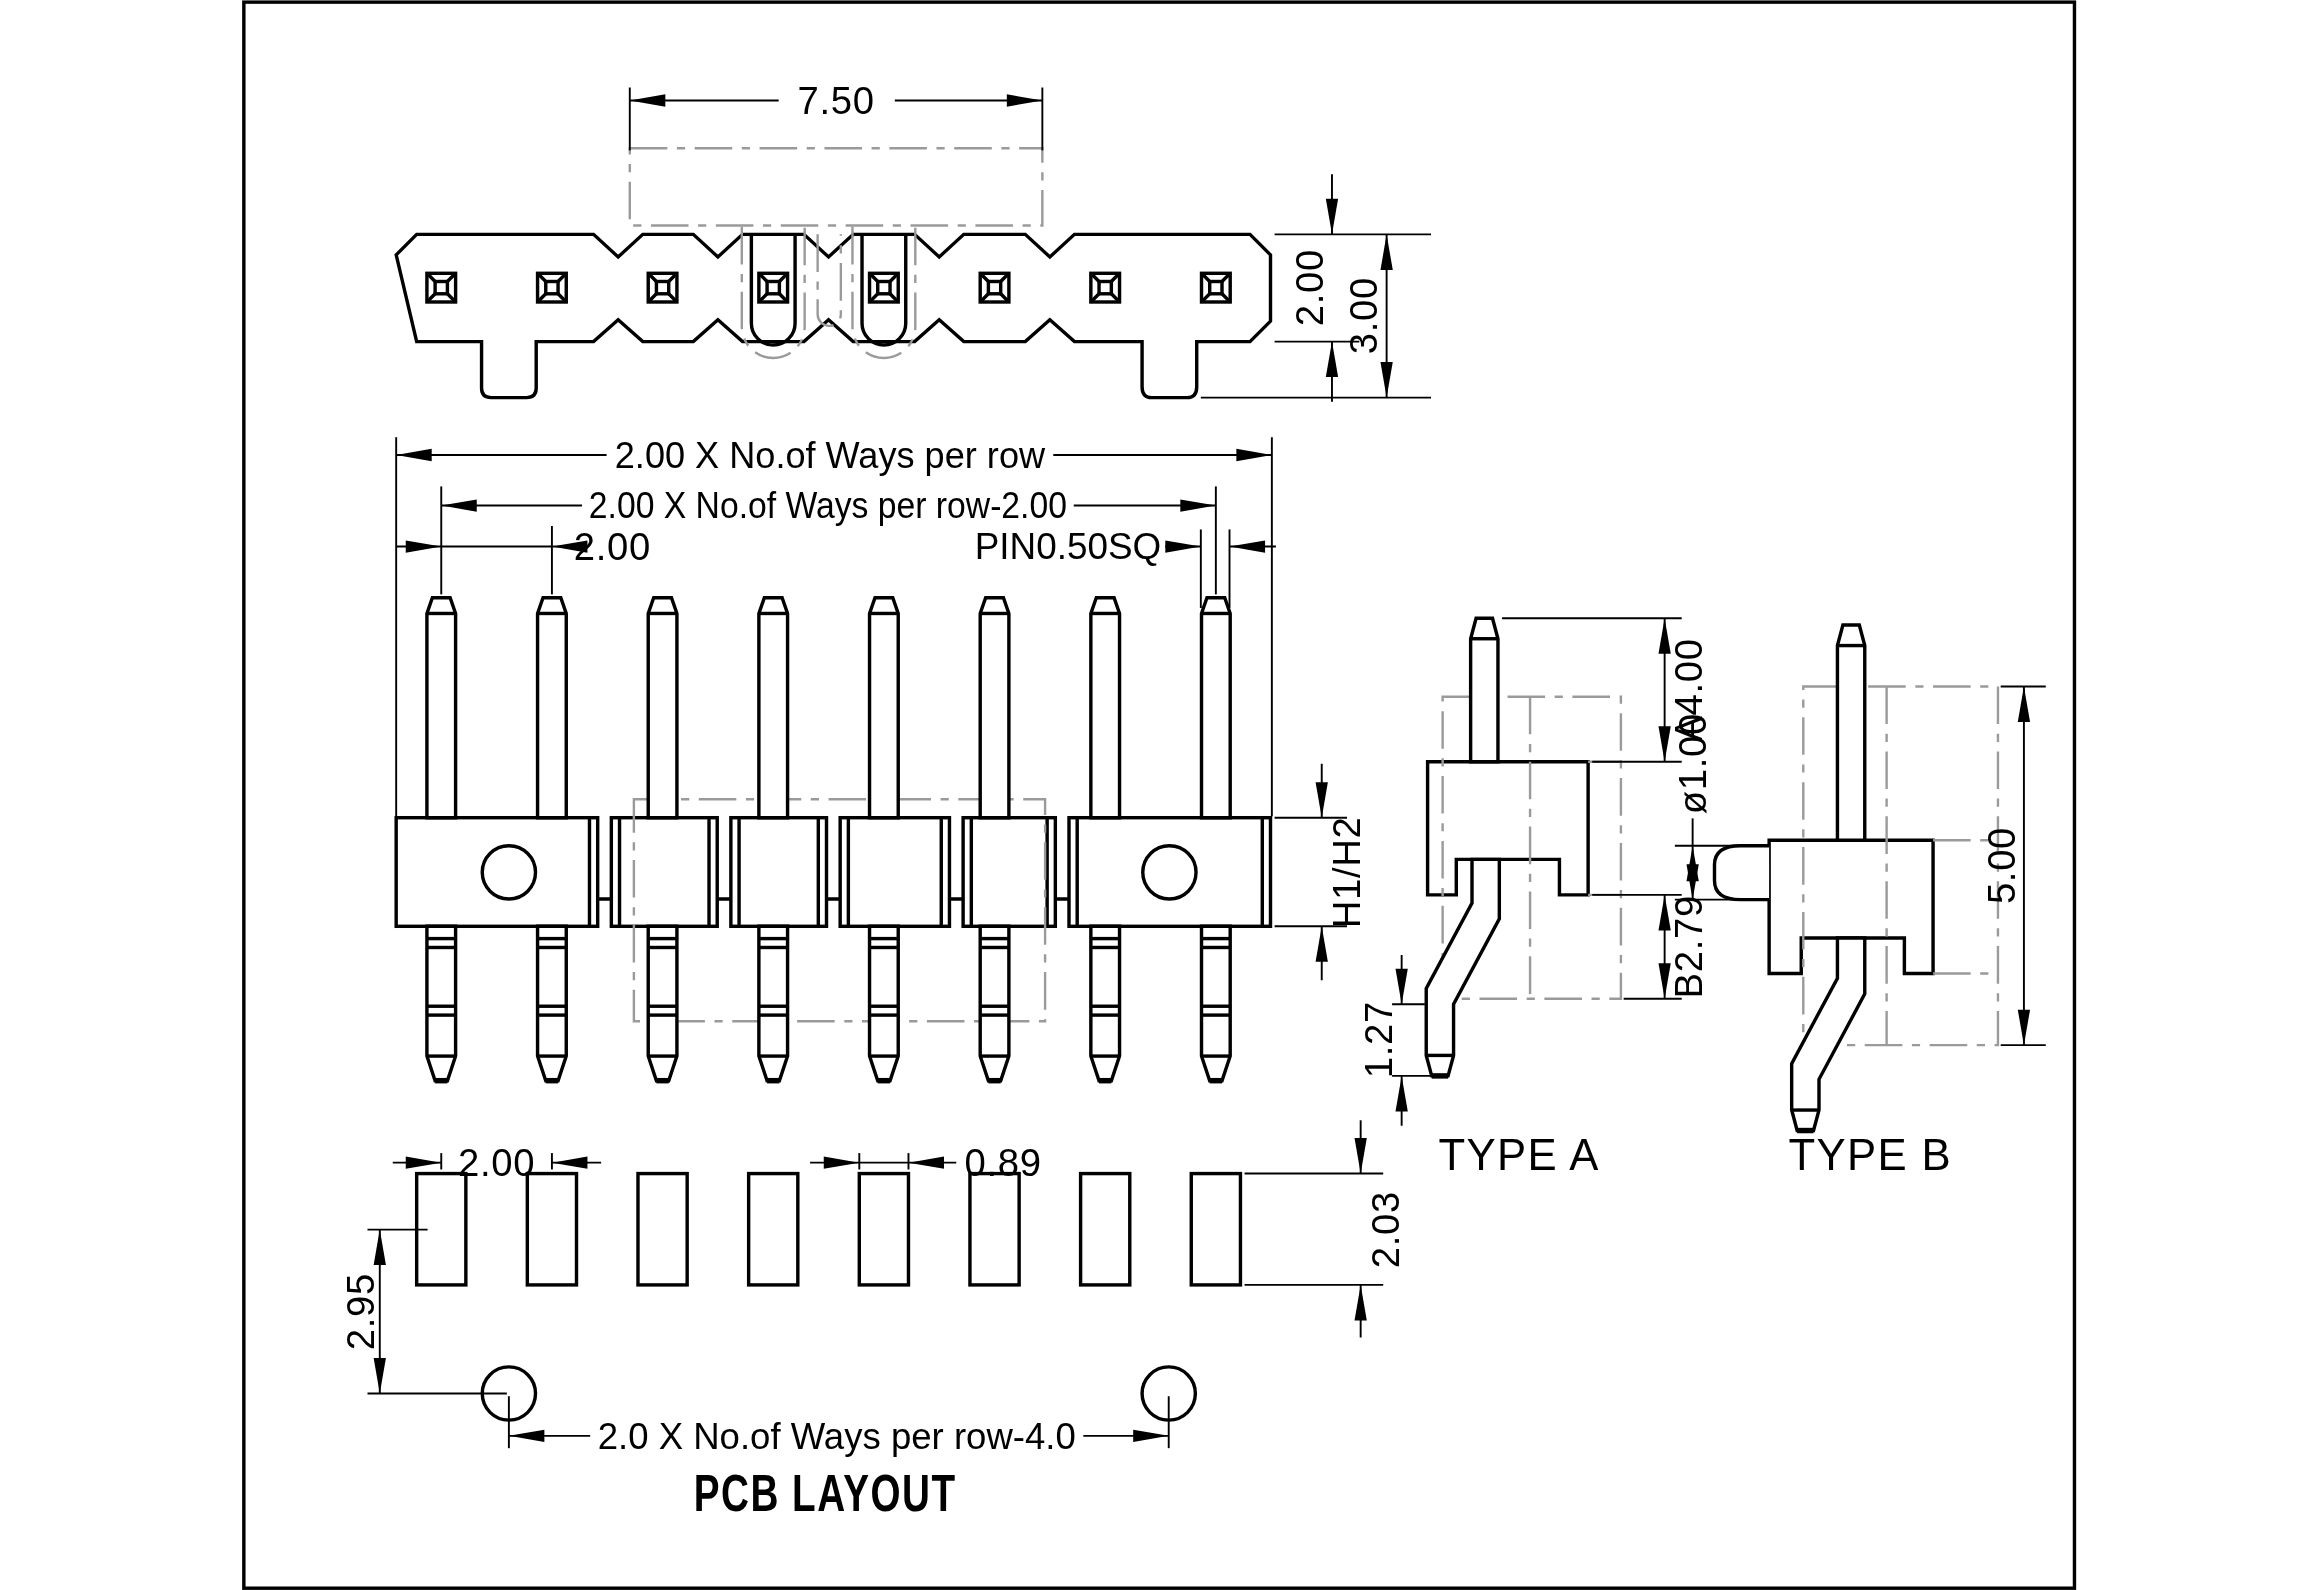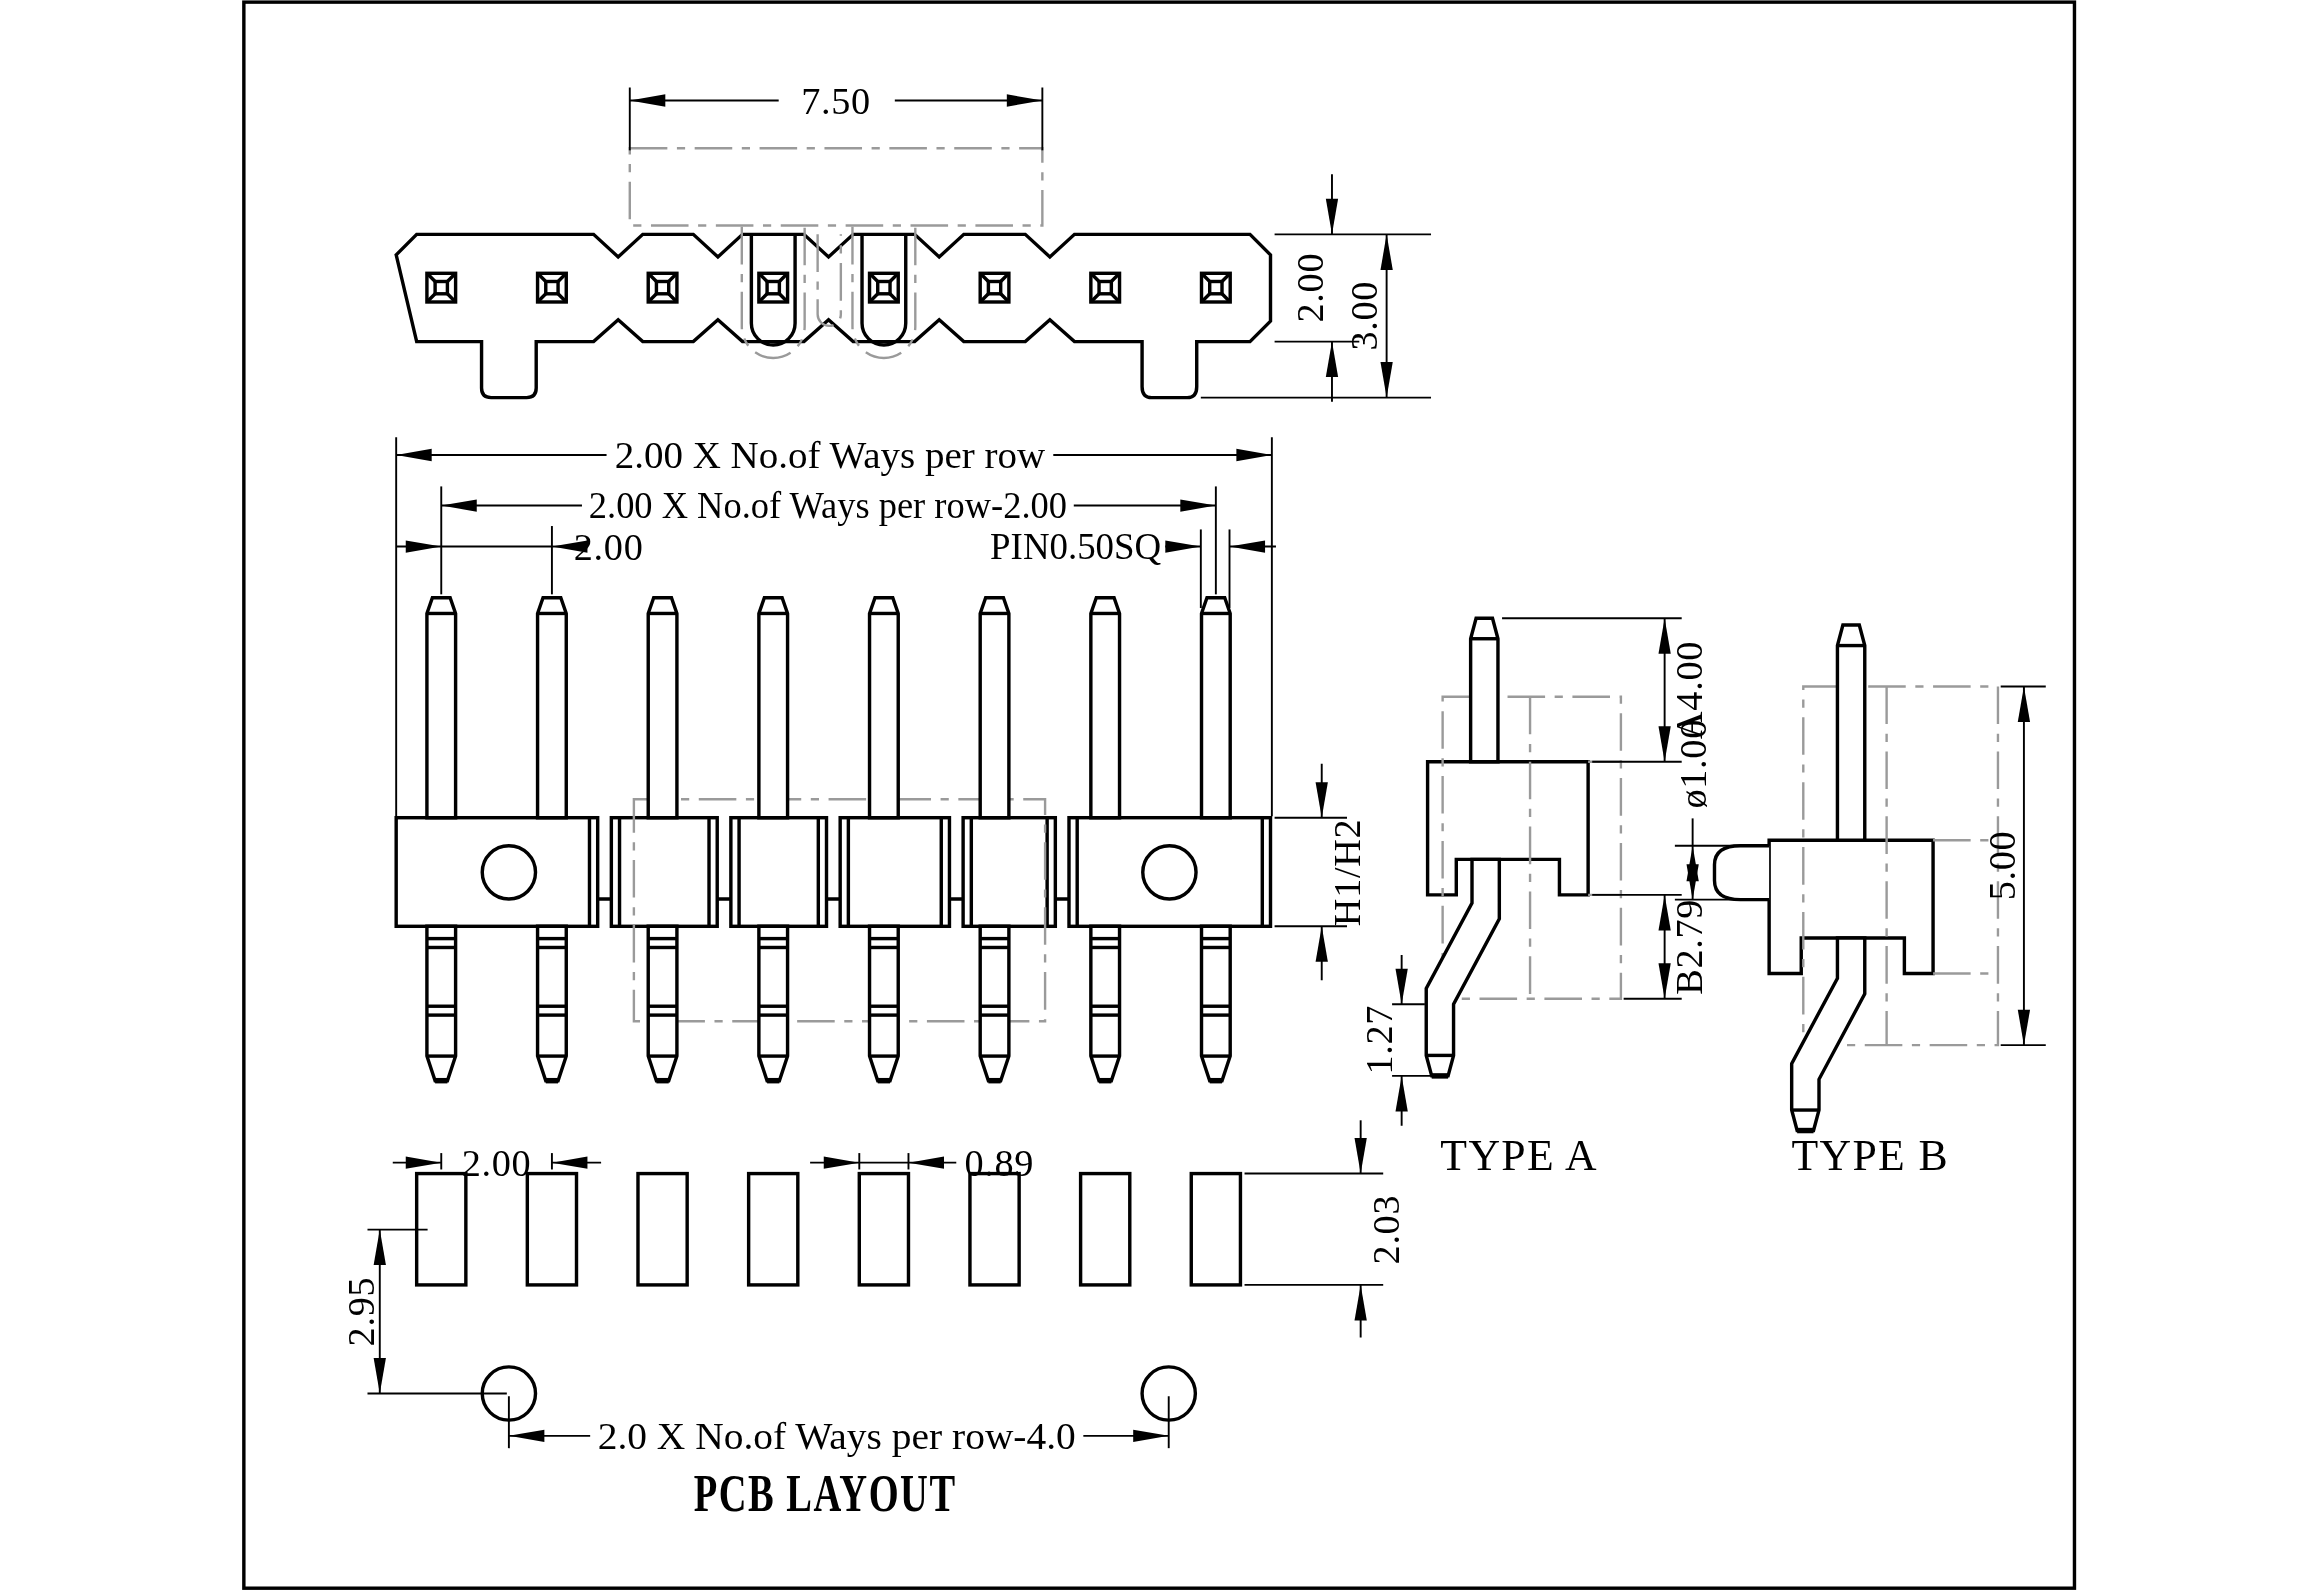--- a/index.html
+++ b/index.html
@@ -1,16 +1,16 @@
 <!DOCTYPE html>
 <html style="font-size:11px"><head>
 <meta charset="utf-8">
 <style>
   html,body{margin:0;padding:0;background:#fff;}
-  .sheet{position:relative;width:2319px;height:1591px;background:#ffffff;font-family:Liberation Serif, serif;}
+  .sheet{position:relative;width:2319px;height:1591px;background:#ffffff;font-family:Liberation Sans, sans-serif;}
   svg{display:block;}
   text{fill:#000;}
   .dimtxt{font-size:56px;letter-spacing:1px;}
   .dimtxt-sm{font-size:54px;letter-spacing:0px;}
   .viewlabel{font-size:64px;font-weight:500;letter-spacing:2px;}
   .bigtitle{font-size:76px;font-weight:600;letter-spacing:3px;}
   .obj{stroke:#000;stroke-width:5;fill:none;stroke-linejoin:miter;}
   .objf{stroke:#000;stroke-width:5;fill:#fff;stroke-linejoin:miter;}
   .thin{stroke:#000;stroke-width:2.8;fill:none;}
   .band{stroke:#000;stroke-width:5;fill:none;}

